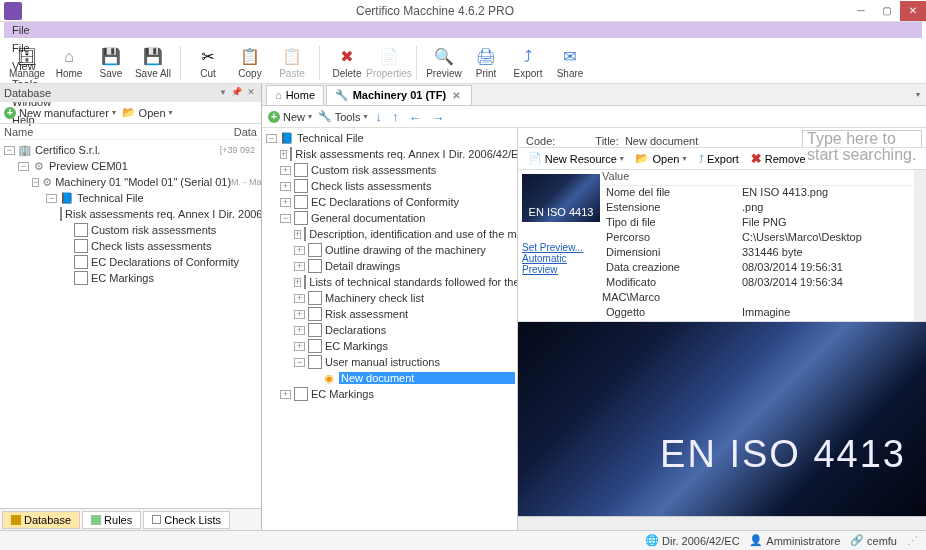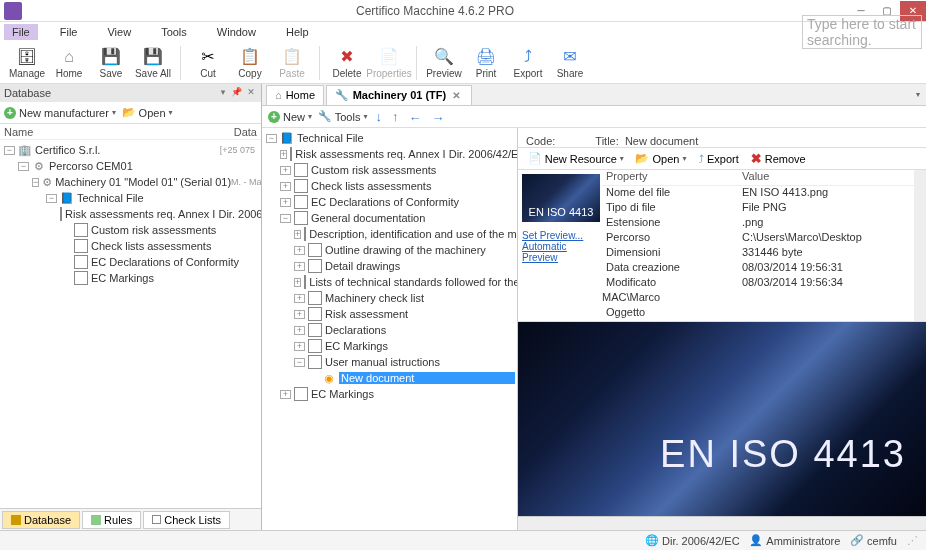--- a/index.html
+++ b/index.html
@@ -3,24 +3,24 @@
 <meta charset="utf-8">
 <style>
 *{box-sizing:border-box;margin:0;padding:0;font-family:"Segoe UI",Tahoma,sans-serif;font-size:11px;}
 body{width:926px;height:550px;background:#fff;display:flex;flex-direction:column;overflow:hidden;}
 .titlebar{height:22px;background:#fff;display:flex;align-items:center;border-bottom:1px solid #ddd;}
 .title-icon{width:18px;height:18px;background:#7b4fb0;margin-left:4px;border-radius:2px;}
 .title-text{flex:1;text-align:center;color:#555;font-size:12px;}
 .win-btns{display:flex;}
 .win-btn{width:26px;height:20px;display:flex;align-items:center;justify-content:center;color:#555;font-size:10px;}
 .win-btn.close{background:#c75050;color:#fff;}
-.menubar{height:20px;display:flex;align-items:center;padding:0 4px;gap:14px;}
+.menubar{height:20px;display:flex;padding:0 4px;gap:2px;flex-direction:column;}
 .menu-item{padding:2px 8px;color:#333;}
 .menu-item.file{background:#d6c3eb;}
-.search-box{margin-left:auto;width:120px;height:34px;border:1px solid #ccc;padding:0 4px;color:#aaa;font-size:14px;line-height:16px;}
+.search-box{margin-left:auto;width:120px;height:18px;border:1px solid #ccc;padding:0 4px;color:#aaa;font-size:16px;line-height:16px;}
 .toolbar{height:42px;display:flex;align-items:center;padding:2px 8px;gap:4px;border-bottom:1px solid #ddd;}
 .tbtn{display:flex;flex-direction:column;align-items:center;width:38px;padding:2px 0;cursor:pointer;}
 .tbtn .ic{width:20px;height:20px;display:flex;align-items:center;justify-content:center;font-size:16px;}
 .tbtn .lbl{font-size:10px;color:#444;margin-top:1px;white-space:nowrap;}
 .tbtn.dis .lbl{color:#aaa;}
 .tbtn.dis .ic{opacity:.4;}
 .tsep{width:1px;height:34px;background:#ddd;margin:0 4px;}
 .main{flex:1;display:flex;min-height:0;}
 .left-panel{width:262px;display:flex;flex-direction:column;border-right:1px solid #bbb;}
 .panel-title{height:18px;background:#e8e8e8;display:flex;align-items:center;padding:0 4px;font-size:11px;color:#444;}
@@ -56,21 +56,21 @@
 .split{flex:1;display:flex;min-height:0;}
 .tree-pane{width:256px;border-right:1px solid #ccc;overflow:auto;padding:2px 0;}
 .detail-pane{flex:1;display:flex;flex-direction:column;min-width:0;}
 .detail-hdr{height:20px;display:flex;align-items:flex-end;padding:0 8px;gap:40px;color:#444;border-bottom:1px solid #ddd;}
 .detail-tb{height:22px;display:flex;align-items:center;padding:0 6px;gap:4px;border-bottom:1px solid #ddd;}
 .dbtn{display:flex;align-items:center;gap:3px;padding:1px 4px;cursor:pointer;}
 .red-x{color:#c33;font-weight:bold;font-size:13px;}
 .props{flex:0 0 auto;display:flex;border-bottom:1px solid #ddd;}
 .thumb-col{width:84px;padding:4px;}
 .thumb{width:78px;height:48px;background:linear-gradient(135deg,#0a1530,#1a2a50 40%,#3a5a9a 60%,#0a1530);display:flex;align-items:flex-end;justify-content:center;color:#fff;font-size:8px;padding-bottom:4px;}
-.thumb-links{margin-top:8px;text-decoration:underline;}
+.thumb-links{margin-top:20px;text-decoration:underline;}
 .thumb-links a{color:#2060c0;font-size:10px;display:block;text-decoration:underline;cursor:pointer;}
 .prop-grid{flex:1;overflow:auto;}
 .prop-hdr{display:flex;height:16px;color:#555;font-size:10px;border-bottom:1px solid #eee;}
 .prop-row{display:flex;height:15px;font-size:10px;color:#333;justify-content:space-between;}
 .pc1{width:140px;padding-left:4px;}
 .pc2{flex:1;}
 .scroll-col{width:12px;background:#eee;}
 .preview{flex:1;background:linear-gradient(135deg,#050a18,#0f1a3a 25%,#2a4580 45%,#4a6aaa 55%,#0a1530 75%,#030612);position:relative;display:flex;align-items:center;justify-content:center;}
 .preview-text{position:absolute;right:20px;bottom:40px;color:#eef;font-size:38px;font-weight:300;letter-spacing:2px;}
 .hscroll{height:14px;background:#eee;border-top:1px solid #ccc;}
@@ -186,26 +186,26 @@
     </div>
     <div class="cols">
         <div class="c1">Name</div>
         <div class="c2">Data</div>
       </div>
     <div class="tree">
       <div class="tn i1">
           <span class="exp">−</span>
           <span class="tic">🏢</span>
           <span class="txt">Certifico S.r.l.</span>
-          <span class="data">[+25 075</span>
+          <span class="data">[+39 092</span>
         </div>
       <div class="tn i2">
           <span class="exp">−</span>
           <span class="tic gear-ic">⚙</span>
-          <span class="txt">Percorso CEM01</span>
+          <span class="txt">Preview CEM01</span>
         </div>
       <div class="tn i3">
           <span class="exp">−</span>
           <span class="tic gear-ic">⚙</span>
           <span class="txt">Machinery 01 "Model 01" (Serial 01)</span>
           <span class="data">M. - Mach</span>
         </div>
       <div class="tn i4">
           <span class="exp">−</span>
           <span class="tic" style="color:#3b7dd8">📘</span>
@@ -402,57 +402,57 @@
             <div class="thumb">
                 <span>EN ISO 4413</span>
               </div>
             <div class="thumb-links">
               <a>Set Preview...</a>
               <a>Automatic Preview</a>
             </div>
           </div>
           <div class="prop-grid">
             <div class="prop-hdr">
-                <div class="pc1">Property</div>
                 <div class="pc2">Value</div>
               </div>
             <div id="prop-rows">
                 <div class="prop-row">
                   <div class="pc1">Nome del file</div>
                   <div class="pc2">EN ISO 4413.png</div>
                 </div>
                 <div class="prop-row">
+                  <div class="pc1">Estensione</div>
+                  <div class="pc2">.png</div>
+                </div>
+                <div class="prop-row">
                   <div class="pc1">Tipo di file</div>
                   <div class="pc2">File PNG</div>
                 </div>
                 <div class="prop-row">
-                  <div class="pc1">Estensione</div>
-                  <div class="pc2">.png</div>
-                </div>
-                <div class="prop-row">
                   <div class="pc1">Percorso</div>
                   <div class="pc2">C:\Users\Marco\Desktop</div>
                 </div>
                 <div class="prop-row">
                   <div class="pc1">Dimensioni</div>
                   <div class="pc2">331446 byte</div>
                 </div>
                 <div class="prop-row">
                   <div class="pc1">Data creazione</div>
                   <div class="pc2">08/03/2014 19:56:31</div>
                 </div>
                 <div class="prop-row">
                   <div class="pc1">Modificato</div>
                   <div class="pc2">08/03/2014 19:56:34</div>
                 </div>
                 <div class="prop-row">
                   <div class="pc2">MAC\Marco</div>
                 </div>
                 <div class="prop-row">
                   <div class="pc1">Oggetto</div>
+                  <div class="pc2">Immagine</div>
                 </div>
               </div>
           </div>
           <div class="scroll-col"></div>
         </div>
         <div class="preview">
           <div class="preview-text">EN ISO 4413</div>
         </div>
         <div class="hscroll"></div>
       </div>

